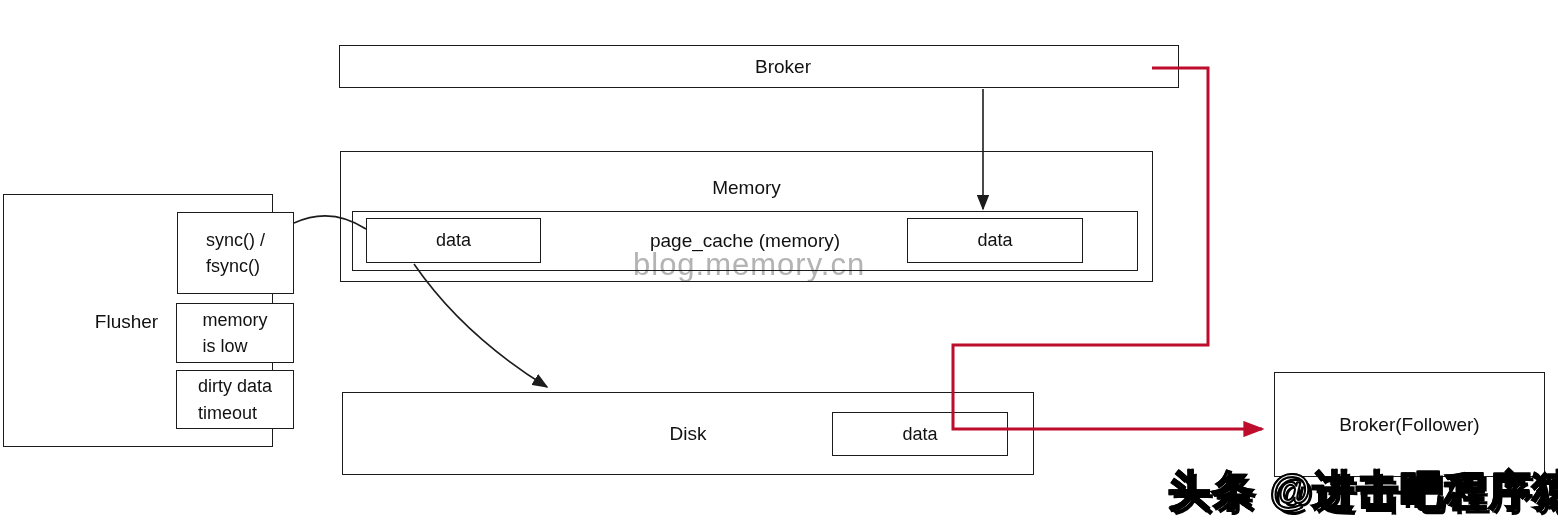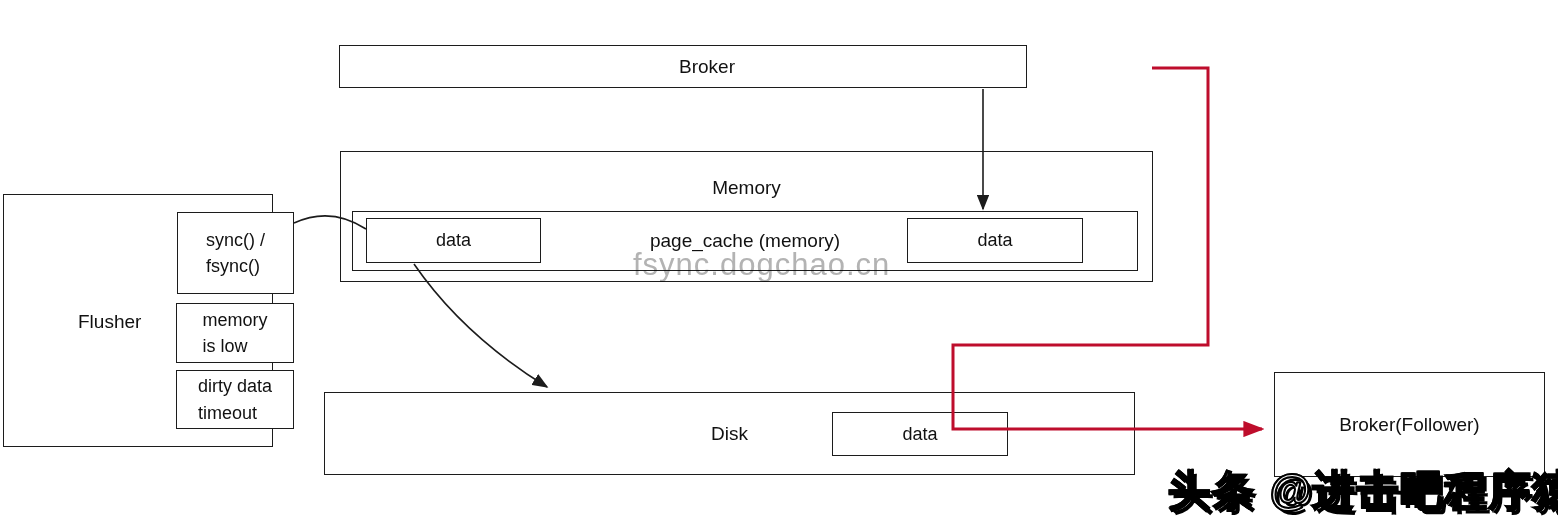--- a/index.html
+++ b/index.html
@@ -23,30 +23,30 @@
     mix-blend-mode:multiply;white-space:nowrap;
   }
   #arrow-layer{position:absolute;left:0;top:0;z-index:10;pointer-events:none;}
   #toutiao-watermark{
     position:absolute;left:1168px;top:463px;z-index:20;
     font-size:42px;font-weight:bold;white-space:nowrap;letter-spacing:2px;
     color:#ffffff;-webkit-text-stroke:2px #000;
     text-shadow:1px 0 #000,-1px 0 #000,0 1px #000,0 -1px #000,4px 4px 0 #000;
   }
   
-  #broker-box        {left:339px;top:45px;width:688px;height:43px;padding-left:48px;}
+  #broker-box        {left:339px;top:45px;width:840px;height:43px;padding-left:48px;}
   #memory-box        {left:340px;top:151px;width:813px;height:131px;}
   #memory-label      {left:340px;top:176px;width:813px;height:24px;}
   #pagecache-box     {left:352px;top:211px;width:786px;height:60px;}
   #data-left-box     {left:366px;top:218px;width:175px;height:45px;}
   #data-right-box    {left:907px;top:218px;width:176px;height:45px;}
-  #disk-box          {left:324px;top:392px;width:811px;height:83px;}
+  #disk-box          {left:342px;top:392px;width:692px;height:83px;}
   #disk-data-box     {left:832px;top:412px;width:176px;height:44px;}
   #flusher-box       {left:3px;top:194px;width:270px;height:253px;z-index:1;}
-  #flusher-label     {left:78px;top:311px;width:97px;height:22px;justify-content:flex-start;}
+  #flusher-label     {left:78px;top:311px;width:97px;height:22px;justify-content:center;}
   #trigger-sync      {left:177px;top:212px;width:117px;height:82px;z-index:3;}
   #trigger-memlow    {left:176px;top:303px;width:118px;height:60px;z-index:3;}
   #trigger-dirty     {left:176px;top:370px;width:118px;height:59px;z-index:3;}
   #follower-box      {left:1274px;top:372px;width:271px;height:105px;}
   #sync-replica-label{left:1008px;top:321px;width:200px;height:22px;}
 </style>
 </head>
 <body>
 
 <div id="canvas">
@@ -90,21 +90,21 @@
   </div>
   <div class="box fs18 multiline" id="trigger-dirty">
     <span class="multiline">dirty data
 timeout</span>
   </div>
 
   <div class="box fs19" id="follower-box">
     <span>Broker(Follower)</span>
   </div>
 
-  <div id="site-watermark">fsync.dogchao.cn</div>
+  <div id="site-watermark">blog.memory.cn</div>
   <div id="toutiao-watermark">头条 @进击吧程序猿</div>
 
   <svg id="arrow-layer" width="1558" height="530" viewBox="0 0 1558 530">
     <defs>
       <marker id="head-black" markerWidth="10" markerHeight="8" refX="9" refY="4" orient="auto">
         <path d="M0,0 L10,4 L0,8 Z" fill="#1c1c1c"></path>
       </marker>
       <marker id="head-red" markerWidth="7" markerHeight="5.4" refX="6.2" refY="2.7" orient="auto">
         <path d="M0,0 L7,2.7 L0,5.4 Z" fill="#be0d2c"></path>
       </marker>

